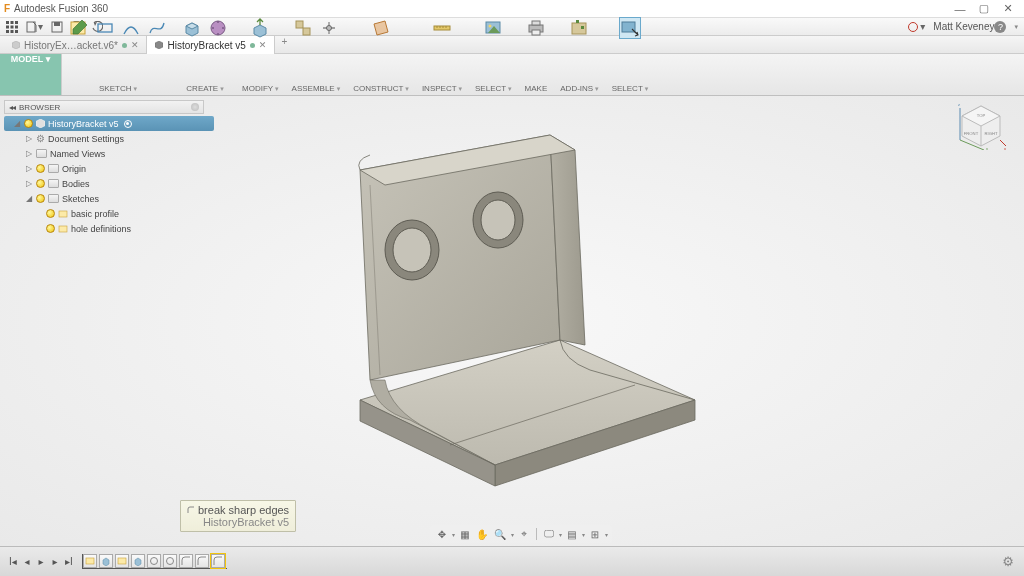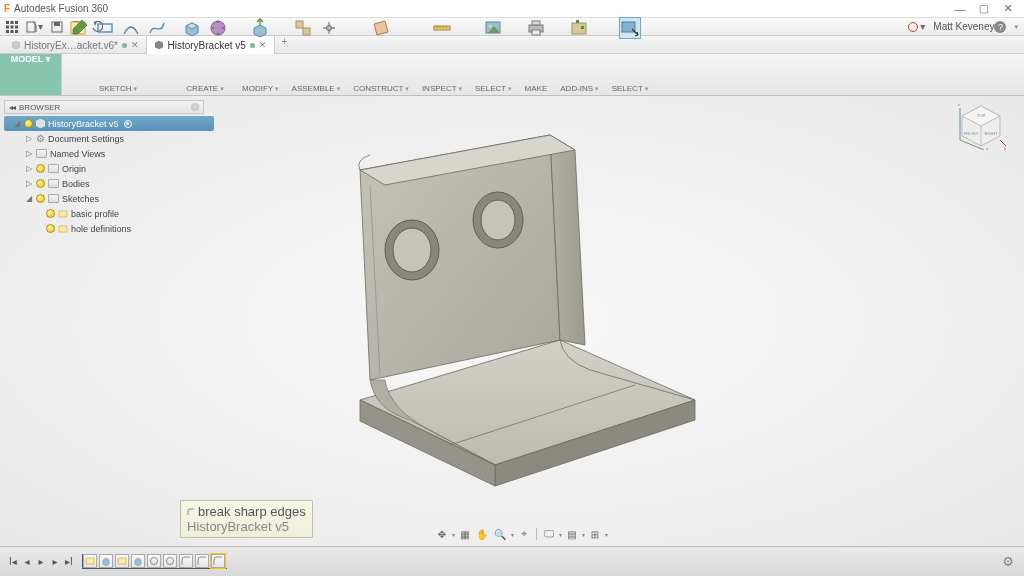--- a/index.html
+++ b/index.html
@@ -54,21 +54,21 @@
   .indent2 { padding-left: 42px; }
 
   
   .viewport { position: absolute; left: 0; top: 96px; right: 0; bottom: 30px; background: radial-gradient(ellipse at center, #f8f8f8 0%, #e9e9e9 100%); z-index: -1; }
   .modelimg { position: absolute; left: 300px; top: 110px; width: 420px; height: 400px; }
 
   
   .viewcube { position: absolute; right: 18px; top: 100px; width: 50px; height: 50px; }
 
   
-  .tooltip { position: absolute; left: 180px; top: 500px; background: linear-gradient(#f7f7e7,#efeeda); border: 1px solid #bfbfa8; font-size: 13px; color: #555; padding: 3px 6px; border-radius: 1px; }
+  .tooltip { position: absolute; left: 180px; top: 500px; background: linear-gradient(#f7f7e7,#efeeda); border: 1px solid #bfbfa8; font-size: 11px; color: #555; padding: 3px 6px; border-radius: 1px; text-align: right; }
 
   
   .navbar { position: absolute; left: 430px; top: 525px; height: 18px; display: flex; align-items: center; gap: 2px; background: rgba(240,240,240,0.5); border-radius: 2px; padding: 0 4px; }
   .navbar .nbtn { width: 16px; height: 14px; display: flex; align-items: center; justify-content: center; font-size: 10px; color: #666; }
   .navsep { width: 1px; height: 12px; background: #bbb; margin: 0 2px; }
 
   
   .timeline { position: absolute; left: 0; bottom: 0; right: 0; height: 30px; background: linear-gradient(#eaeaea,#d8d8d8); border-top: 1px solid #bbb; display: flex; align-items: center; padding: 0 6px; }
   .timeline .pbtn { font-size: 10px; color: #555; width: 14px; text-align: center; }
   .timeline .steps { display: flex; margin-left: 6px; border-bottom: 1px solid #555; border-left: 1px solid #555; }

